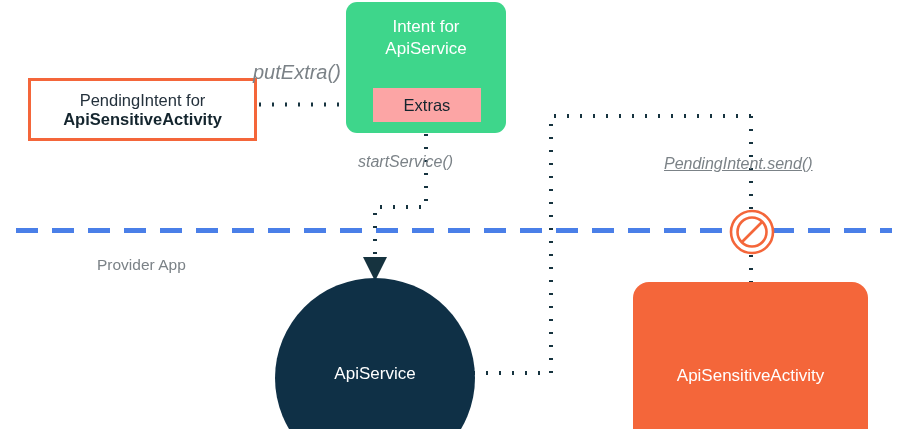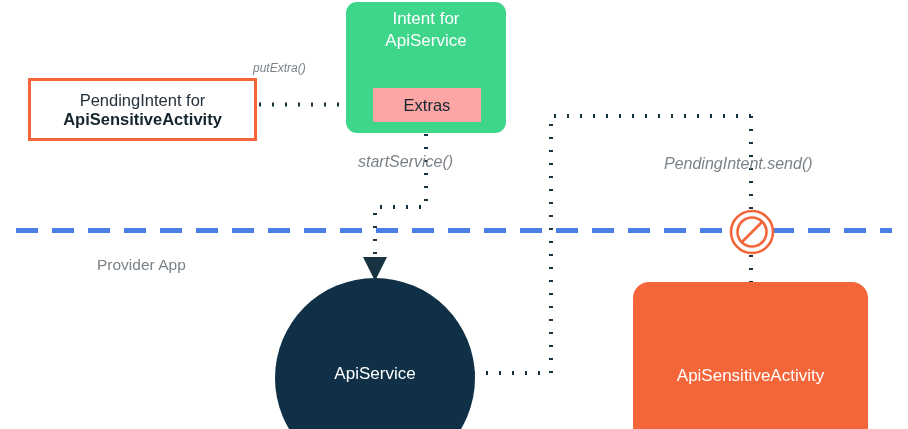--- a/index.html
+++ b/index.html
@@ -60,21 +60,21 @@
     width: 160px;
     height: 131px;
     box-sizing: border-box;
     background: #3ED68B;
     border-radius: 11px;
     display: flex;
     flex-direction: column;
     align-items: center;
   }
   .intent-box .title {
-    margin-top: 6px;
+    margin-top: 14px;
     font-size: 17px;
     color: #ffffff;
     text-align: center;
     line-height: 1.28;
   }
   .extras-box {
     position: absolute;
     left: 373px;
     top: 88px;
     width: 108px;
@@ -128,31 +128,32 @@
   
   .edge-label {
     position: absolute;
     font-style: italic;
     color: #7b8287;
     white-space: nowrap;
   }
   .label-putextra {
     left: 253px;
     top: 61px;
-    font-size: 12px;
+    font-size: 20px;
   }
   .label-startservice {
     left: 358px;
     top: 153px;
     font-size: 16px;
   }
   .label-pendingsend {
     left: 664px;
     top: 155px;
     font-size: 16px;
+    text-decoration: underline;
   }
 
   .zone-label {
     position: absolute;
     color: #7b8287;
     font-size: 15.5px;
     white-space: nowrap;
   }
   .zone-attacker {
     left: 57px;

